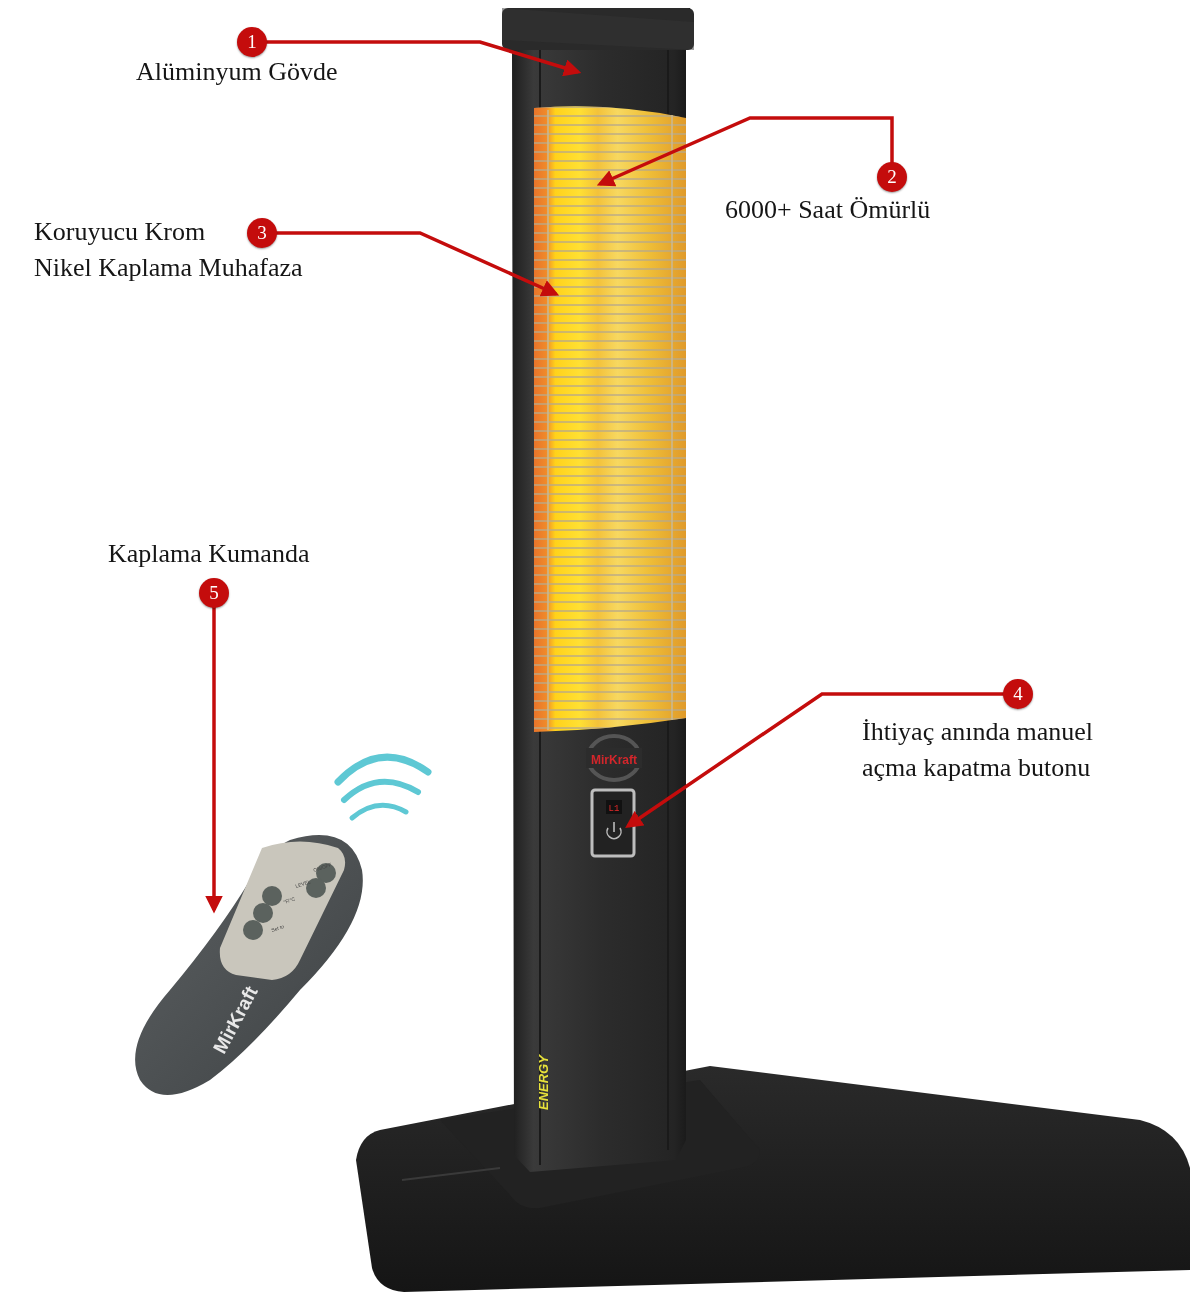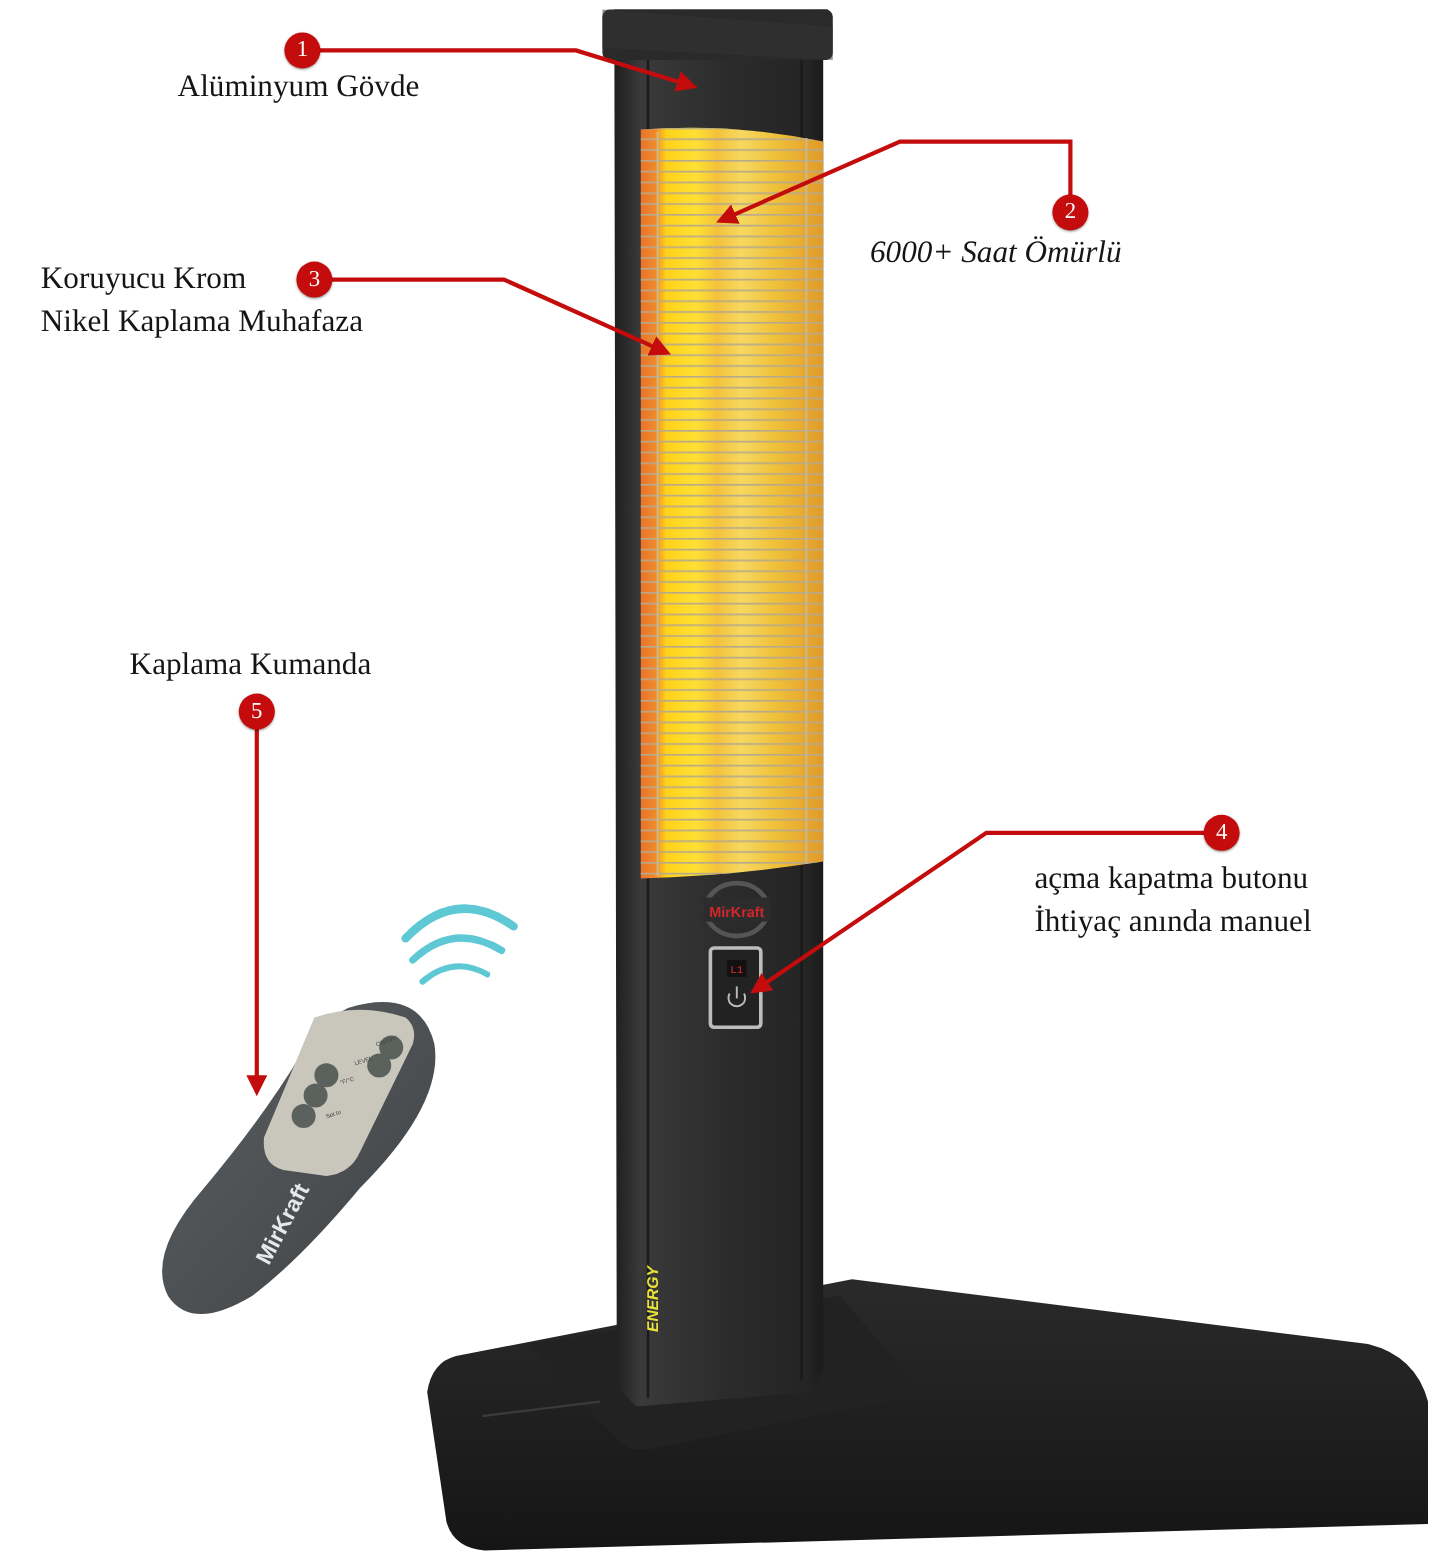--- a/index.html
+++ b/index.html
@@ -119,33 +119,33 @@
     <polyline points="214,604 214,910" marker-end="url(#arrow)"></polyline>
   </g>
 </svg>
 
 <div class="badge" style="left:237px;top:27px;">1</div>
 <div class="badge" style="left:877px;top:162px;">2</div>
 <div class="badge" style="left:247px;top:218px;">3</div>
 <div class="badge" style="left:1003px;top:679px;">4</div>
 <div class="badge" style="left:199px;top:578px;">5</div>
 
-<div class="label" style="left:136px;top:54px;margin-left:12px;">
+<div class="label" style="left:136px;top:54px;">
   <div>Alüminyum Gövde</div>
 </div>
 
-<div class="label" style="left:725px;top:192px;font-style:italic;">
+<div class="label" style="left:725px;top:192px;">
   <div>6000+ Saat Ömürlü</div>
 </div>
 
 <div class="label" style="left:34px;top:214px;">
   <div>Koruyucu Krom</div>
   <div>Nikel Kaplama Muhafaza</div>
 </div>
 
 <div class="label" style="left:862px;top:714px;">
+  <div>İhtiyaç anında manuel</div>
   <div>açma kapatma butonu</div>
-  <div>İhtiyaç anında manuel</div>
 </div>
 
 <div class="label" style="left:108px;top:536px;">
   <div>Kaplama Kumanda</div>
 </div>
 
 </body></html>

